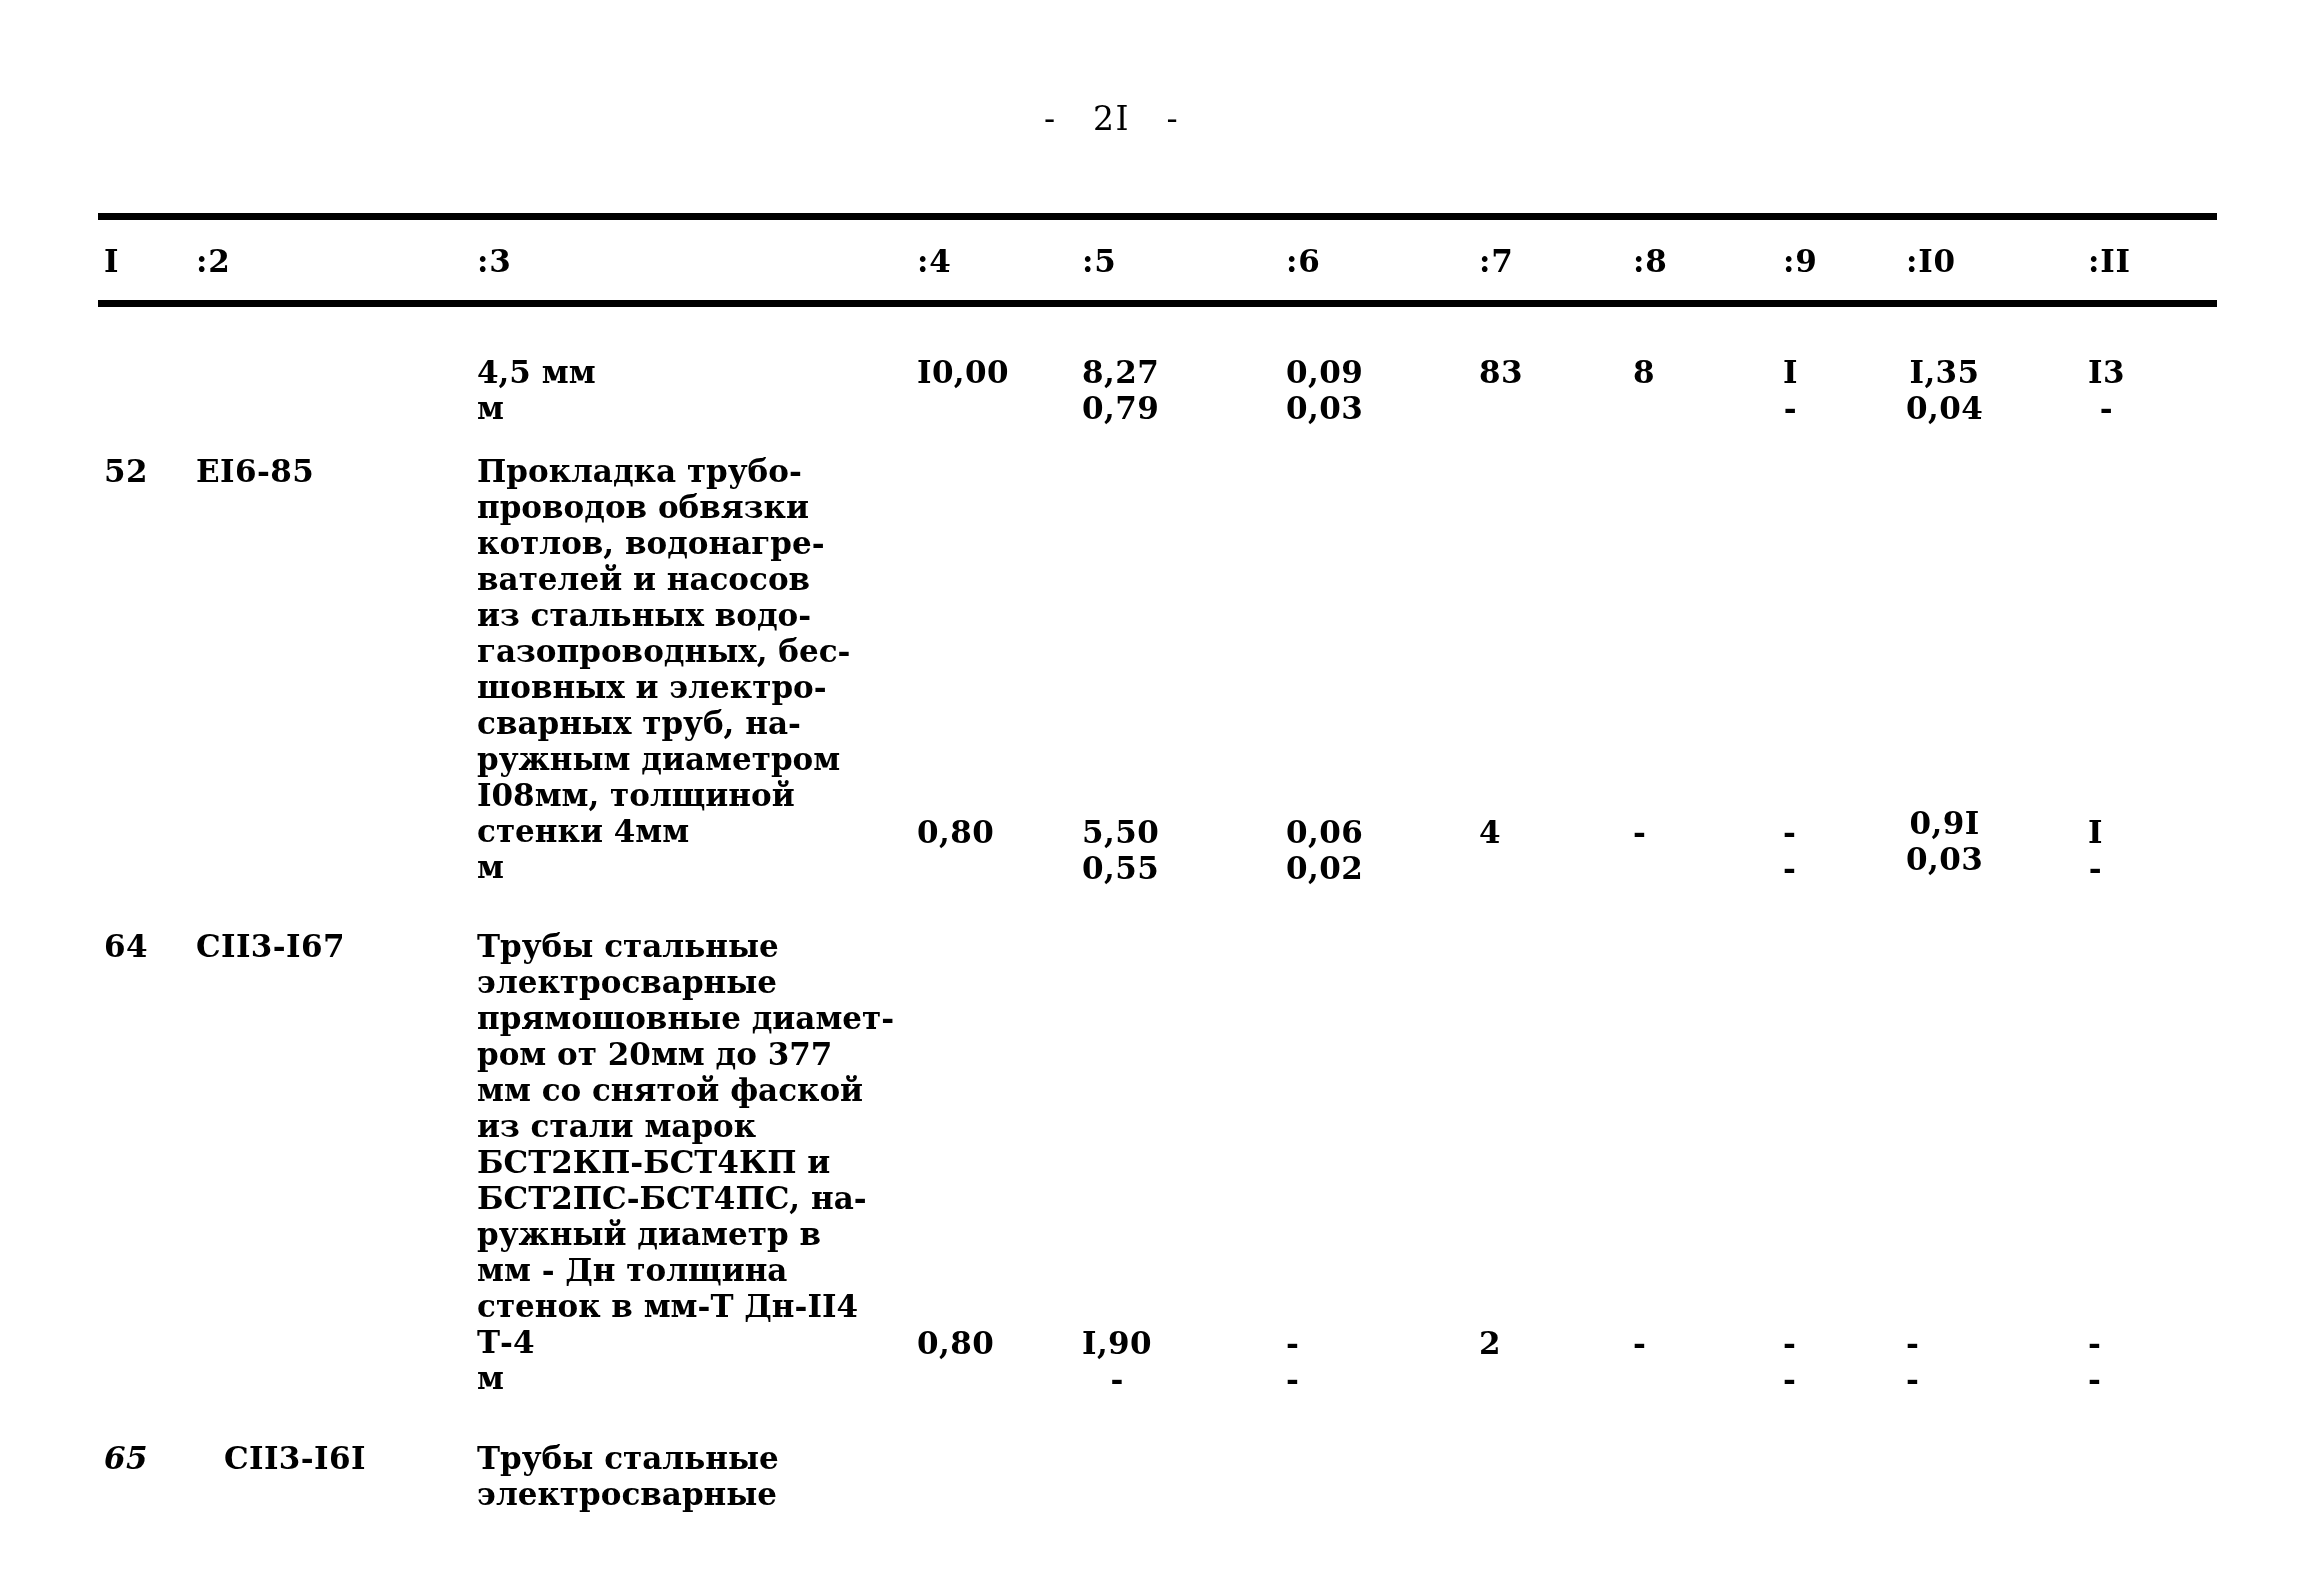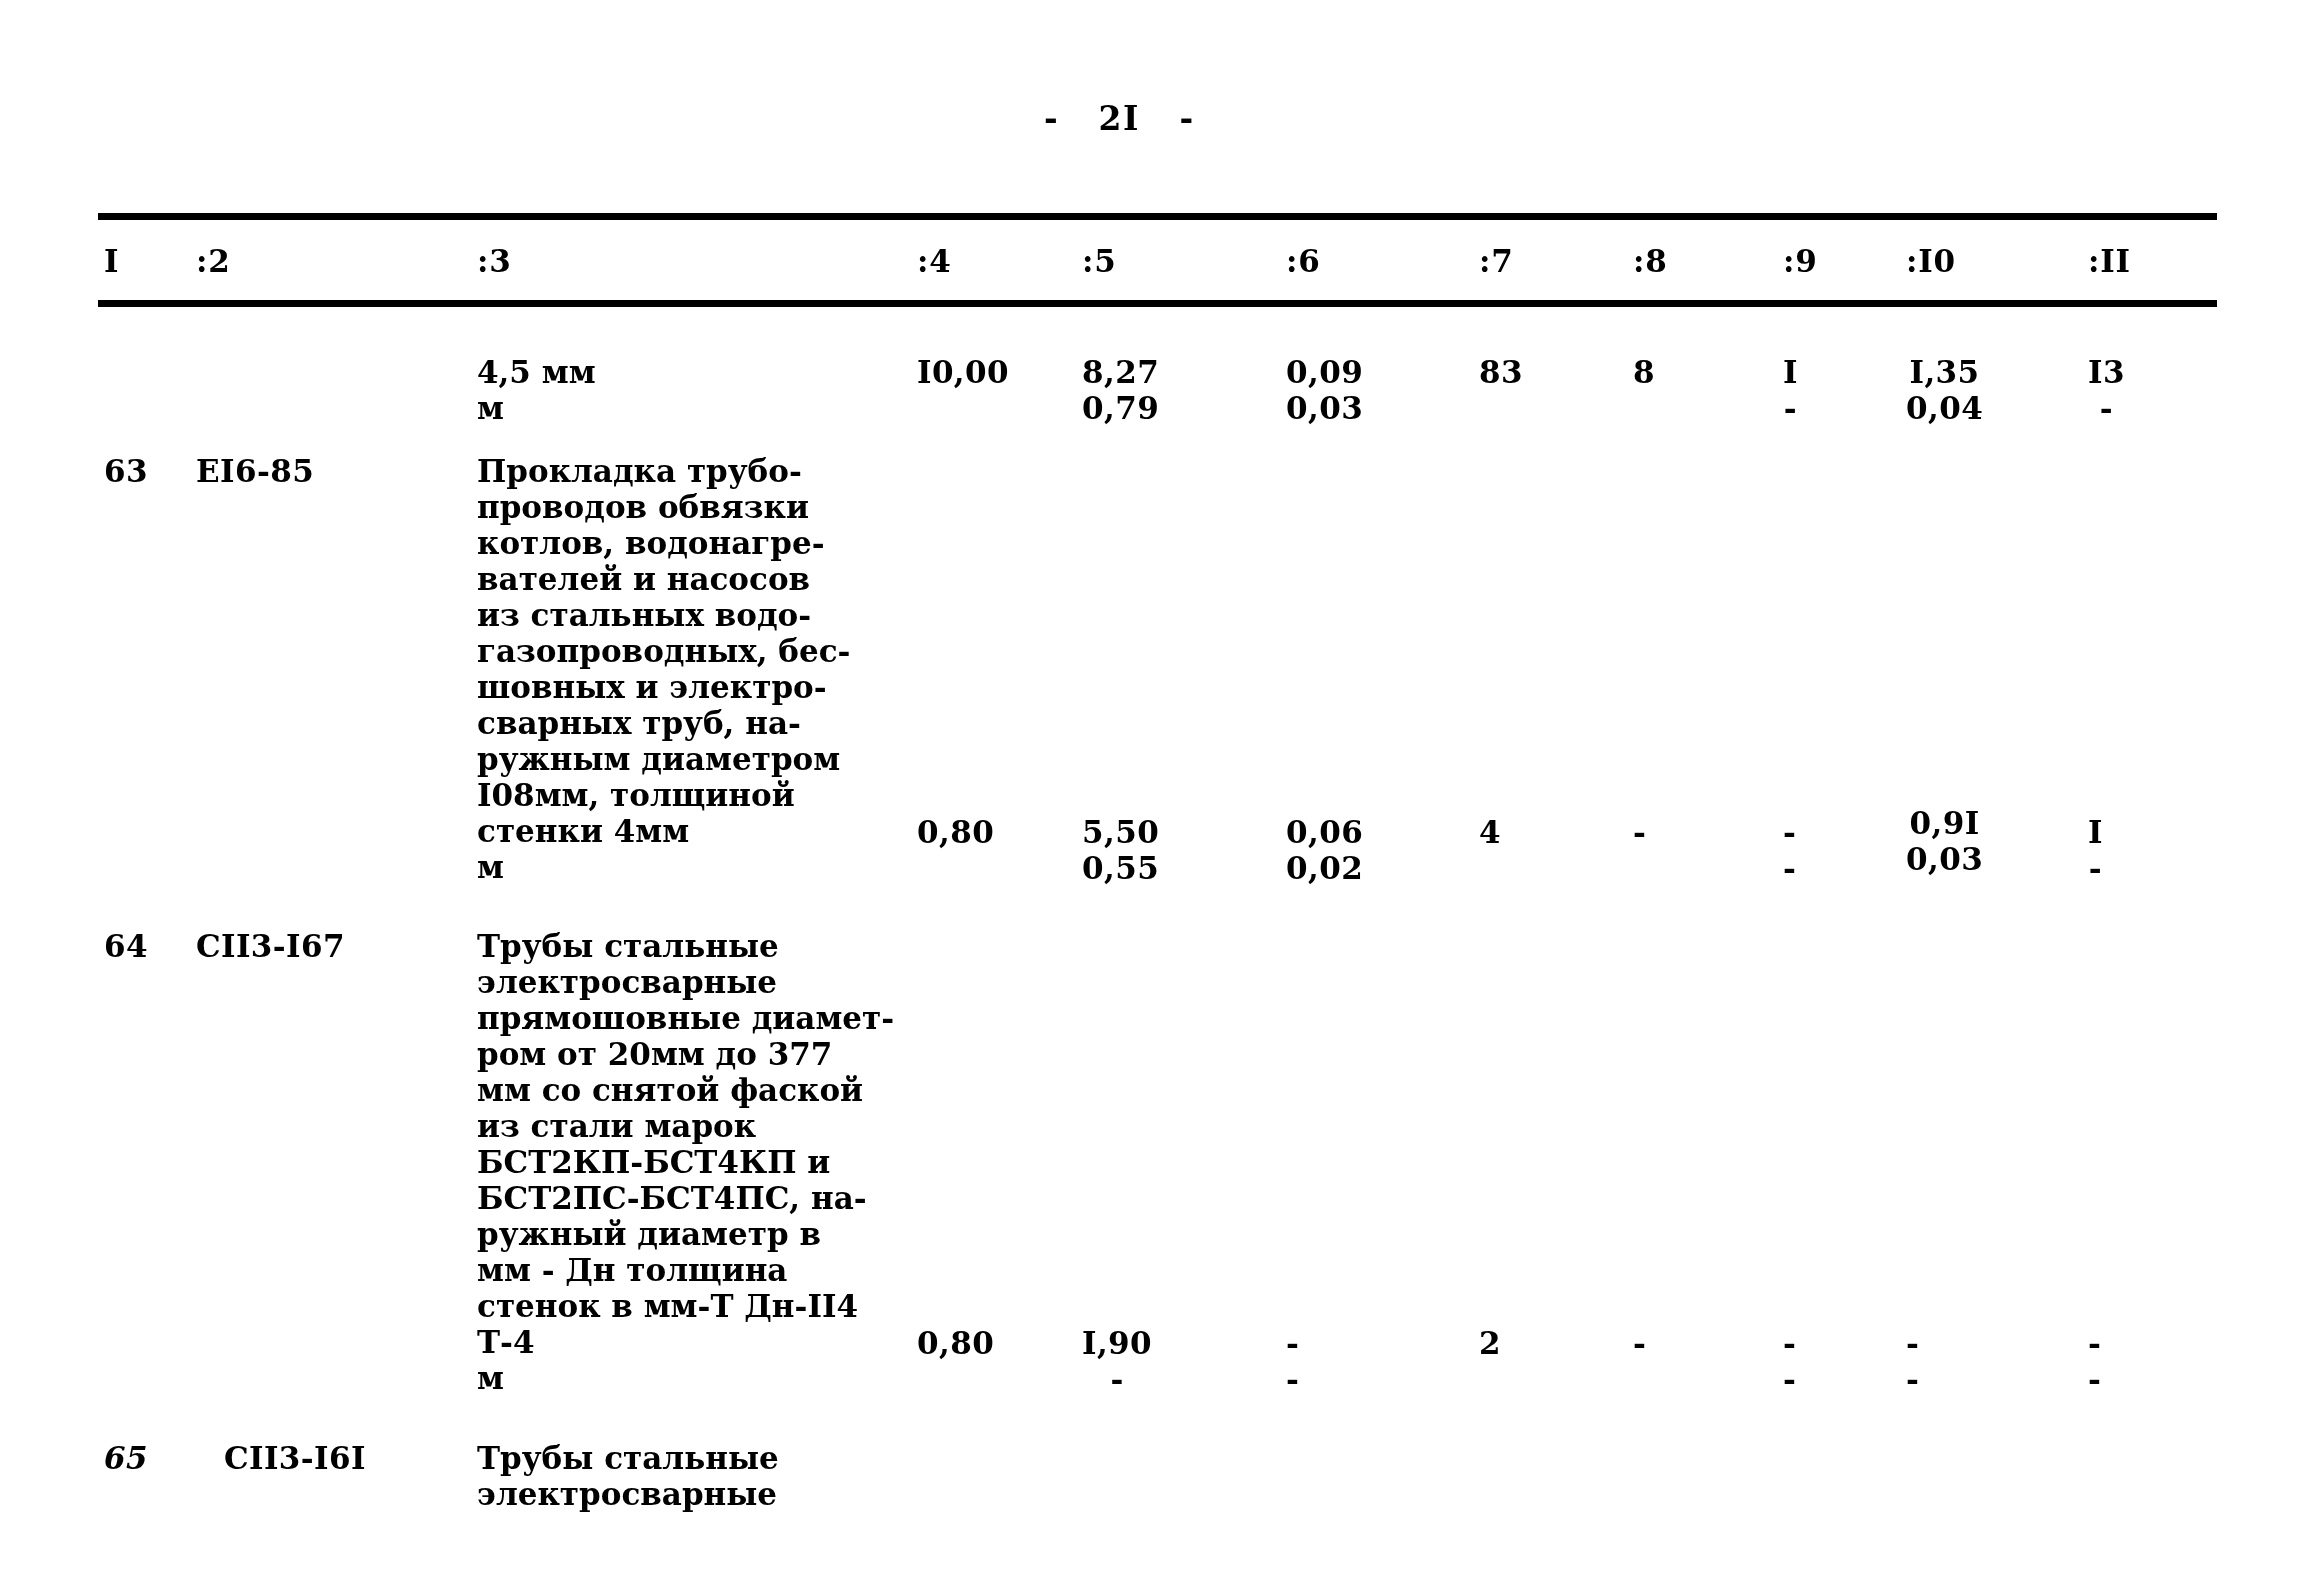--- a/index.html
+++ b/index.html
@@ -35,21 +35,21 @@
     white-space: pre;
   }
   .doc-code div { white-space: pre; }
 
   .page-num {
     position: absolute;
     left: 1044px;
     top: 99px;
     font-family: "DejaVu Serif", serif;
     font-size: 33px;
-    font-weight: 700;
+    font-weight: 400;
     letter-spacing: 1.6px;
     white-space: pre;
   }
 
   
   .rule {
     position: absolute;
     left: 98px;
     width: 2119px;
     background: #000000;
@@ -142,21 +142,21 @@
         <div class="cell c4 num" style="top: 0px;"><span class="ln">I0,00</span></div>
         <div class="cell c5 num" style="top: 0px;"><span class="ln">8,27</span><span class="ln">0,79</span></div>
         <div class="cell c6 num" style="top: 0px;"><span class="ln">0,09</span><span class="ln">0,03</span></div>
         <div class="cell c7 num" style="top: 0px;"><span class="ln">83</span></div>
         <div class="cell c8 num" style="top: 0px;"><span class="ln">8</span></div>
         <div class="cell c9 num" style="top: 0px;"><span class="ln">I</span><span class="ln">-</span></div>
         <div class="cell c10 num" style="top: 0px;"><span class="ln">I,35</span><span class="ln">0,04</span></div>
         <div class="cell c11 num" style="top: 0px;"><span class="ln">I3</span><span class="ln">-</span></div>
       </div>
       <div class="row" style="height: 433px; top: 115px; position: absolute; left: 0px;">
-        <div class="cell c1 num" style="top: 0px;"><span class="ln">63</span></div>
+        <div class="cell c1 num" style="top: 0px;"><span class="ln">52</span></div>
         <div class="cell c2" style="top: 0px;"><span class="ln">ЕI6-85</span></div>
         <div class="cell c3 desc" style="top: 0px;"><span class="ln">Прокладка трубо-</span><span class="ln">проводов обвязки</span><span class="ln">котлов, водонагре-</span><span class="ln">вателей и насосов</span><span class="ln">из стальных водо-</span><span class="ln">газопроводных, бес-</span><span class="ln">шовных и электро-</span><span class="ln">сварных труб, на-</span><span class="ln">ружным диаметром</span><span class="ln">I08мм, толщиной</span><span class="ln">стенки 4мм</span><span class="ln">м</span></div>
         <div class="cell c4 num" style="top: 361px;"><span class="ln">0,80</span></div>
         <div class="cell c5 num" style="top: 361px;"><span class="ln">5,50</span><span class="ln">0,55</span></div>
         <div class="cell c6 num" style="top: 361px;"><span class="ln">0,06</span><span class="ln">0,02</span></div>
         <div class="cell c7 num" style="top: 361px;"><span class="ln">4</span></div>
         <div class="cell c8 num" style="top: 361px;"><span class="ln">-</span></div>
         <div class="cell c9 num" style="top: 361px;"><span class="ln">-</span><span class="ln">-</span></div>
         <div class="cell c10 num" style="top: 352px;"><span class="ln">0,9I</span><span class="ln">0,03</span></div>
         <div class="cell c11 num" style="top: 361px;"><span class="ln">I</span><span class="ln">-</span></div>

